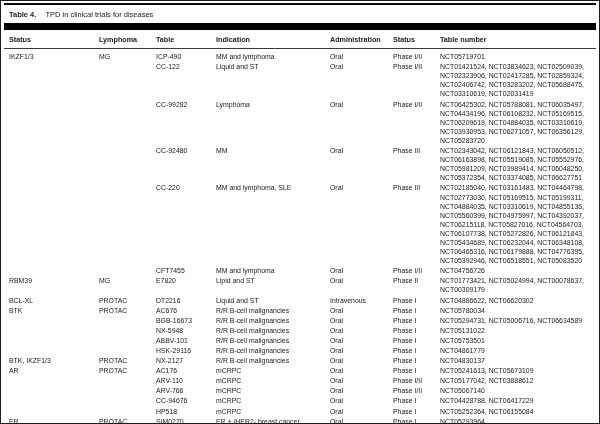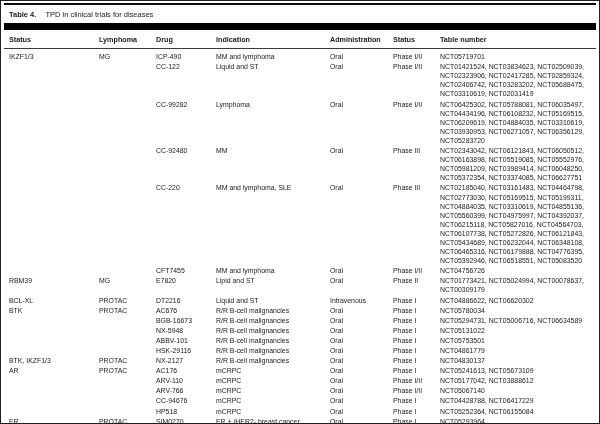--- a/index.html
+++ b/index.html
@@ -69,21 +69,21 @@
 <div class="page">
   <div class="table-wrap">
     <div class="title-row">
       <span class="title-label">Table 4.</span><span>TPD in clinical trials for diseases</span>
     </div>
     <table>
       <thead>
         <tr>
             <th>Status</th>
             <th>Lymphoma</th>
-            <th>Drug</th>
+            <th>Table</th>
             <th>Indication</th>
             <th>Administration</th>
             <th>Status</th>
             <th>Table number</th>
           </tr>
       </thead>
       <tbody>
           <tr>
             <td>IKZF1/3</td>
             <td>MG</td>

